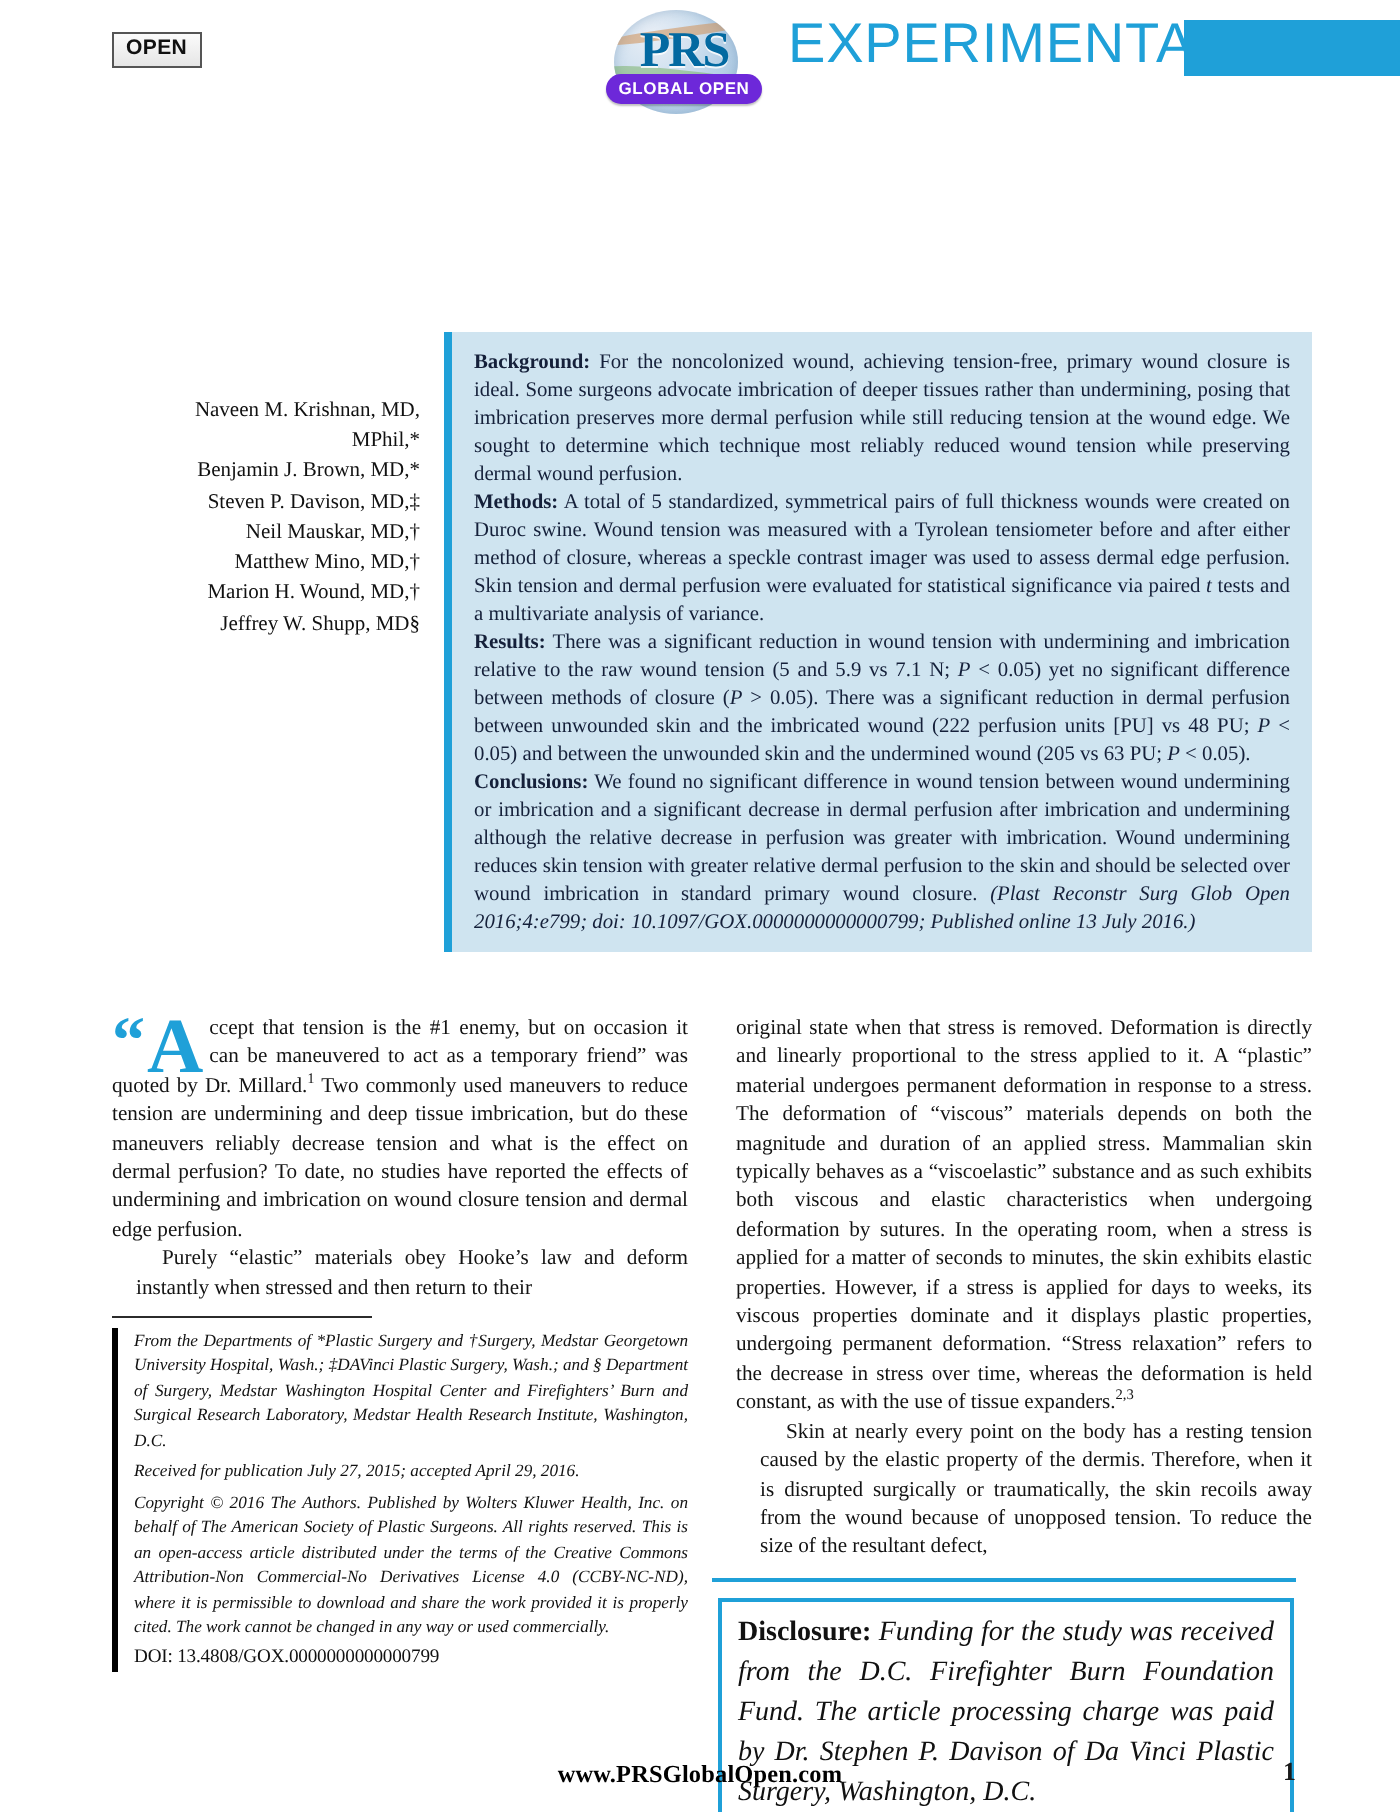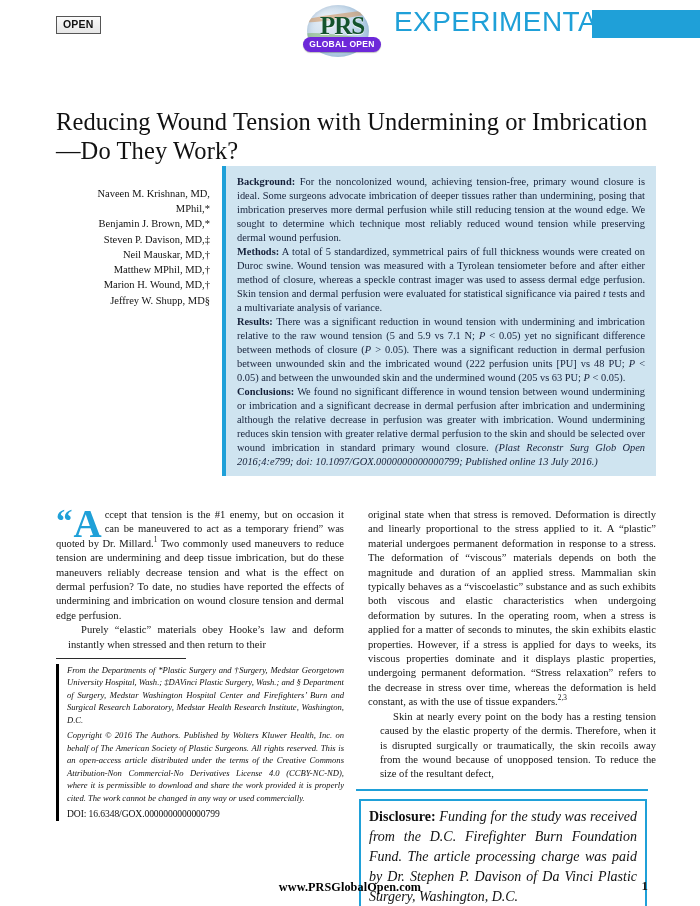--- a/index.html
+++ b/index.html
@@ -83,21 +83,21 @@
   }
   .prs-word {
     position: absolute;
     left: 0; top: 7px;
     width: 82px;
     text-align: center;
     font-family: "Liberation Serif", serif;
     font-weight: bold;
     font-size: 25px;
     letter-spacing: -1px;
-    color: #14532d;
+    color: #0369a1;
     text-shadow: 0 1px 0 rgba(255,255,255,.8);
     z-index: 3;
   }
   .prs-banner {
     position: absolute;
     left: 2px; top: 32px;
     width: 78px;
     text-align: center;
     background: #6d28d9;
     border-radius: 8px;
@@ -142,21 +142,21 @@
     line-height: 1.18;
     font-weight: normal;
     color: #111;
     letter-spacing: .1px;
   }
 
   
   .authors {
     position: absolute;
     left: 50px;
-    top: 186px;
+    top: 198px;
     width: 160px;
     text-align: right;
     font-family: "Liberation Serif", serif;
     font-size: 10.5px;
     line-height: 1.45;
     color: #111;
   }
   .authors div { white-space: nowrap; }
 
   
@@ -320,29 +320,28 @@
     <div class="prs-logo">
       <div class="prs-globe"></div>
       <div class="prs-word">PRS</div>
       <div class="prs-banner">GLOBAL OPEN</div>
     </div>
 
     <div class="section-word">EXPERIMENTAL</div>
     <div class="section-bar"></div>
   </div>
 
-  <h1 class="article-title">Reducing Wound Tension with Undermining or Imbrication—Do They Work?</h1>
 
   <div class="authors">
     <div>Naveen M. Krishnan, MD,</div>
     <div>MPhil,*</div>
     <div>Benjamin J. Brown, MD,*</div>
     <div>Steven P. Davison, MD,‡</div>
     <div>Neil Mauskar, MD,†</div>
-    <div>Matthew MPhil, MD,†</div>
+    <div>Matthew Mino, MD,†</div>
     <div>Marion H. Wound, MD,†</div>
     <div>Jeffrey W. Shupp, MD§</div>
   </div>
 
   <div class="abstract-box">
     <div class="abstract-inner">
       <p><span class="abs-label">Background:</span><span> For the noncolonized wound, achieving tension-free, primary wound closure is ideal. Some surgeons advocate imbrication of deeper tissues rather than undermining, posing that imbrication preserves more dermal perfusion while still reducing tension at the wound edge. We sought to determine which technique most reliably reduced wound tension while preserving dermal wound perfusion.</span></p>
       <p><span class="abs-label">Methods:</span><span> A total of 5 standardized, symmetrical pairs of full thickness wounds were created on Duroc swine. Wound tension was measured with a Tyrolean tensiometer before and after either method of closure, whereas a speckle contrast imager was used to assess dermal edge perfusion. Skin tension and dermal perfusion were evaluated for statistical significance via paired </span><i>t</i><span> tests and a multivariate analysis of variance.</span></p>
       <p><span class="abs-label">Results:</span><span> There was a significant reduction in wound tension with undermining and imbrication relative to the raw wound tension (5 and 5.9 vs 7.1 N; </span><i>P</i><span> &lt; 0.05) yet no significant difference between methods of closure (</span><i>P</i><span> &gt; 0.05). There was a significant reduction in dermal perfusion between unwounded skin and the imbricated wound (222 perfusion units [PU] vs 48 PU; </span><i>P</i><span> &lt; 0.05) and between the unwounded skin and the undermined wound (205 vs 63 PU; </span><i>P</i><span> &lt; 0.05).</span></p>
       <p><span class="abs-label">Conclusions:</span><span> We found no significant difference in wound tension between wound undermining or imbrication and a significant decrease in dermal perfusion after imbrication and undermining although the relative decrease in perfusion was greater with imbrication. Wound undermining reduces skin tension with greater relative dermal perfusion to the skin and should be selected over wound imbrication in standard primary wound closure. </span><span class="abs-cite">(Plast Reconstr Surg Glob Open 2016;4:e799; doi: 10.1097/GOX.0000000000000799; Published online 13 July 2016.)</span></p>
@@ -350,22 +349,23 @@
   </div>
 
   <div class="col col-left">
     <p class="dropcap-wrap"><span class="quote-mark">“</span><span class="dropcap">A</span><span>ccept that tension is the #1 enemy, but on occasion it can be maneuvered to act as a temporary friend” was quoted by Dr. Millard.</span><span class="sup">1</span><span> Two commonly used maneuvers to reduce tension are undermining and deep tissue imbrication, but do these maneuvers reliably decrease tension and what is the effect on dermal perfusion? To date, no studies have reported the effects of undermining and imbrication on wound closure tension and dermal edge perfusion.</span></p>
     <p class="indent">Purely “elastic” materials obey Hooke’s law and deform instantly when stressed and then return to their</p>
   </div>
 
   <div class="footnote-rule-top"></div>
   <div class="footnote">
     <p>From the Departments of *Plastic Surgery and †Surgery, Medstar Georgetown University Hospital, Wash.; ‡DAVinci Plastic Surgery, Wash.; and § Department of Surgery, Medstar Washington Hospital Center and Firefighters’ Burn and Surgical Research Laboratory, Medstar Health Research Institute, Washington, D.C.</p>
+    <p>Received for publication July 27, 2015; accepted April 29, 2016.</p>
     <p>Copyright © 2016 The Authors. Published by Wolters Kluwer Health, Inc. on behalf of The American Society of Plastic Surgeons. All rights reserved. This is an open-access article distributed under the terms of the Creative Commons Attribution-Non Commercial-No Derivatives License 4.0 (CCBY-NC-ND), where it is permissible to download and share the work provided it is properly cited. The work cannot be changed in any way or used commercially.</p>
-    <p class="doi">DOI: 16.6348/GOX.0000000000000799</p>
+    <p class="doi">DOI: 13.4808/GOX.0000000000000799</p>
   </div>
 
   <div class="col col-right">
     <p><span>original state when that stress is removed. Deformation is directly and linearly proportional to the stress applied to it. A “plastic” material undergoes permanent deformation in response to a stress. The deformation of “viscous” materials depends on both the magnitude and duration of an applied stress. Mammalian skin typically behaves as a “viscoelastic” substance and as such exhibits both viscous and elastic characteristics when undergoing deformation by sutures. In the operating room, when a stress is applied for a matter of seconds to minutes, the skin exhibits elastic properties. However, if a stress is applied for days to weeks, its viscous properties dominate and it displays plastic properties, undergoing permanent deformation. “Stress relaxation” refers to the decrease in stress over time, whereas the deformation is held constant, as with the use of tissue expanders.</span><span class="sup">2,3</span></p>
     <p class="indent">Skin at nearly every point on the body has a resting tension caused by the elastic property of the dermis. Therefore, when it is disrupted surgically or traumatically, the skin recoils away from the wound because of unopposed tension. To reduce the size of the resultant defect,</p>
   </div>
 
   <div class="disclosure-rule"></div>
   <div class="disclosure">
     <b>Disclosure:</b><i> Funding for the study was received from the D.C. Firefighter Burn Foundation Fund. The article processing charge was paid by Dr. Stephen P. Davison of Da Vinci Plastic Surgery, Washington, D.C.</i>

